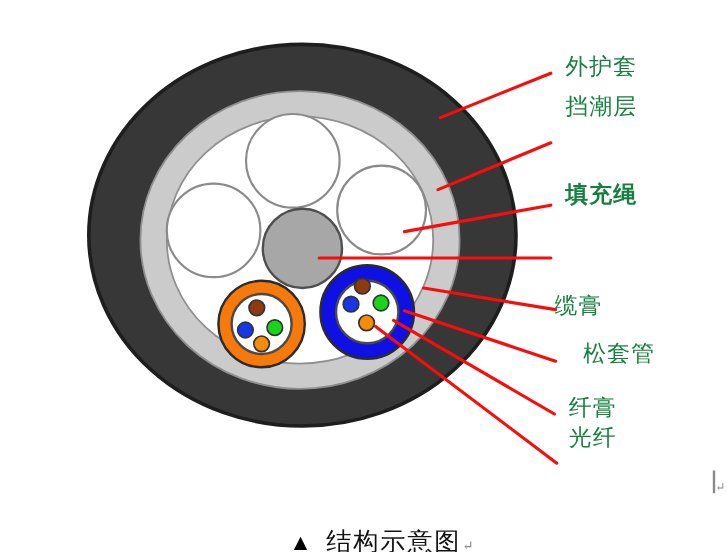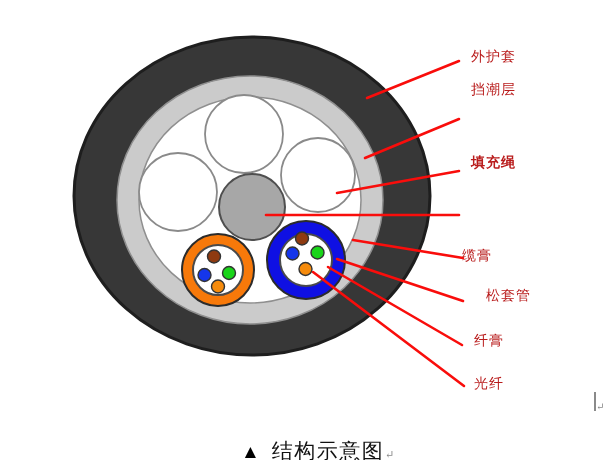--- a/index.html
+++ b/index.html
@@ -7,23 +7,23 @@
     position: relative;
     width: 606px;
     height: 460px;
     background: #ffffff;
     overflow: hidden;
     font-family: "Liberation Serif", "DejaVu Serif", serif;
   }
   #diagram-svg { position: absolute; left: 0; top: 0; }
   .lbl {
     position: absolute;
-    font-size: 14px;
+    font-size: 19px;
     line-height: 20px;
-    color: #b91c1c;
+    color: #15803d;
     white-space: nowrap;
     letter-spacing: 1px;
   }
   #caption {
     position: absolute;
     left: 241px;
     top: 420px;
     color: #111111;
     font-size: 21px;
     line-height: 24px;
@@ -98,21 +98,21 @@
     <line x1="328" y1="267" x2="462" y2="345" stroke-width="2.6" stroke-linecap="round" stroke="#f90d0b"></line>
     <line x1="313" y1="272" x2="464" y2="386" stroke-width="2.6" stroke-linecap="round" stroke="#f90d0b"></line>
   </svg>
 
   <div class="lbl" style="left:471px; top:47px;">外护套</div>
   <div class="lbl" style="left:471px; top:80px;">挡潮层</div>
   <div class="lbl" style="left:471px; top:153px;font-weight:bold;">填充绳</div>
   <div class="lbl" style="left:462px; top:246px;">缆膏</div>
   <div class="lbl" style="left:474px; top:286px;margin-left:12px;">松套管</div>
   <div class="lbl" style="left:474px; top:331px;text-align:center;">纤膏</div>
-  <div class="lbl" style="left:474px; top:374px;">光纤</div>
+  <div class="lbl" style="left:474px; top:356px;">光纤</div>
 
   <div id="caption">
     <span class="tri">▲</span><span class="cap-text">结构示意图</span><span class="ret-mark">↵</span>
   </div>
 
   <div id="cursor-mark">
     <span class="ret">↵</span>
   </div>
 
 </div>

